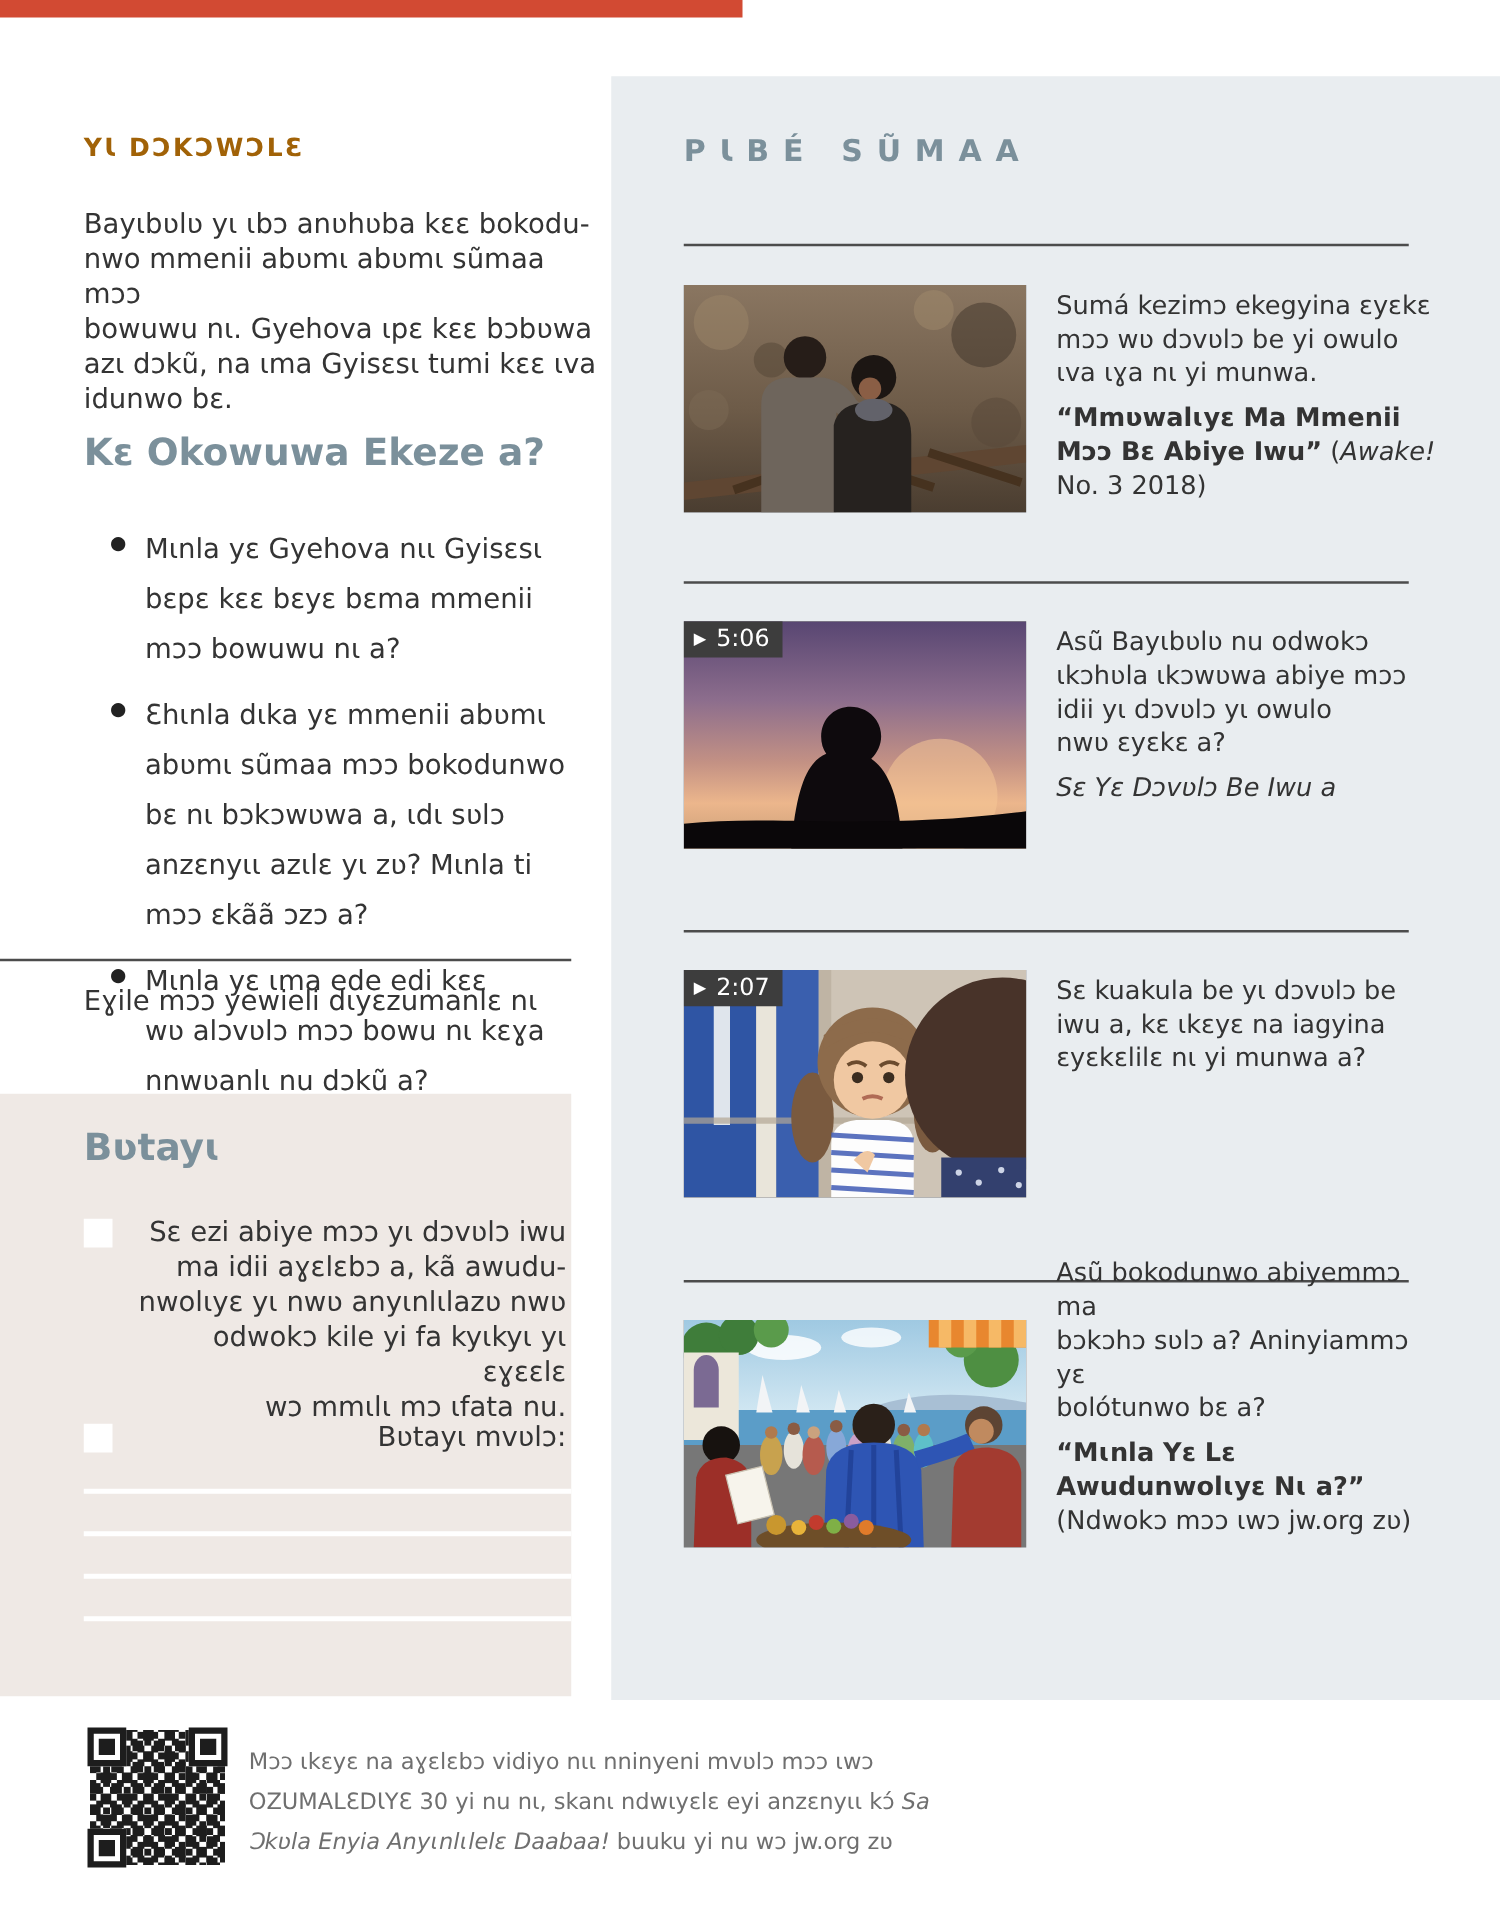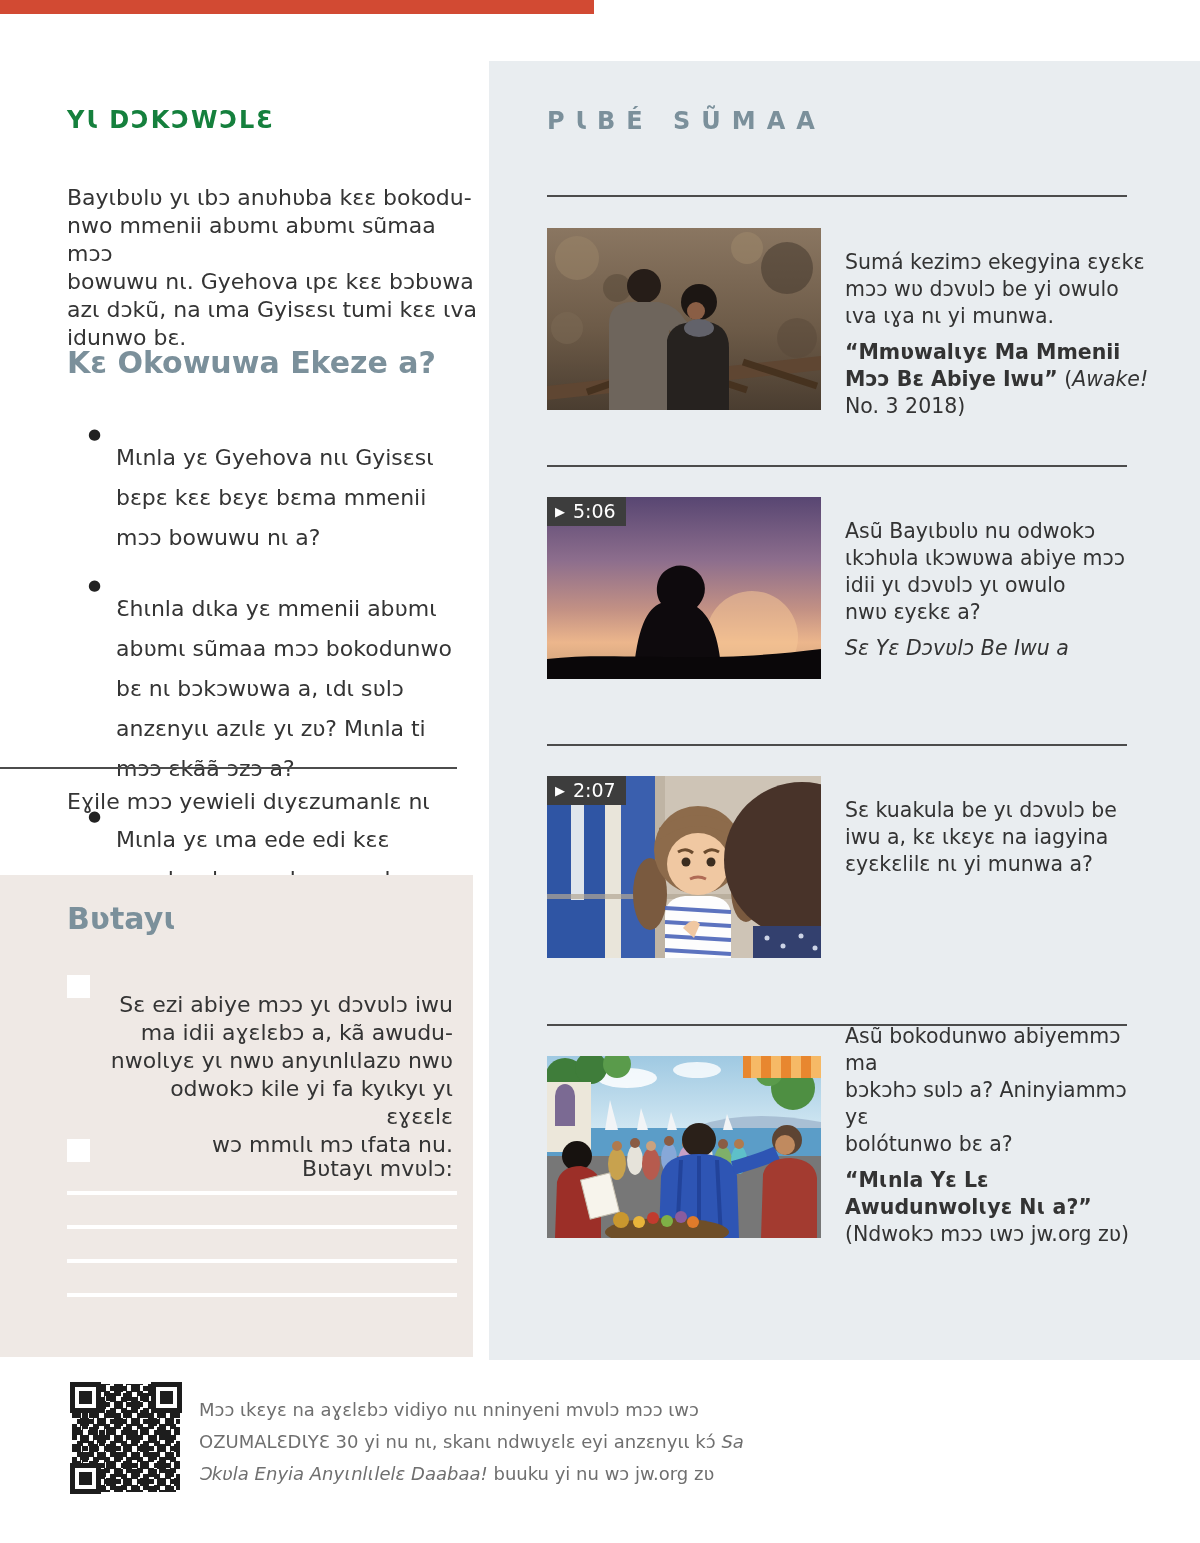--- a/index.html
+++ b/index.html
@@ -1,36 +1,36 @@
 <!DOCTYPE html>
 <html><head>
 <meta charset="utf-8">
 <style>
   html,body{margin:0;padding:0;background:#ffffff;}
   .page{position:relative;width:1200px;height:1543px;background:#ffffff;overflow:hidden;
         font-family:"DejaVu Sans","Liberation Sans",sans-serif;color:#333333;}
   .abs{position:absolute;}
-  .pre{white-space:pre-line;margin-top:18px;}
+  .pre{white-space:pre-line;}
 
   
   .topbar{left:0;top:0;width:594px;height:14px;background:#d24a33;}
 
   
-  .h-salmon{left:67px;top:106px;font-size:24px;font-weight:700;letter-spacing:2px;color:#15803d;}
+  .h-salmon{left:67px;top:106px;font-size:20px;font-weight:700;letter-spacing:2px;color:#a16207;}
   .intro{left:67px;top:166px;width:410px;font-size:22px;line-height:28px;color:#343434;}
   .h-slate{left:67px;top:345px;font-size:30px;font-weight:700;color:#7b909b;}
   .qlist{left:88px;top:420px;width:370px;display:flex;flex-direction:column;gap:13px;}
   .qitem{display:flex;align-items:flex-start;}
   .dot{width:28px;flex:0 0 28px;font-size:15px;line-height:28px;color:#222;}
   .qtext{font-size:22px;line-height:40px;color:#343434;}
   .rule-left{left:0;top:767px;width:457px;height:2px;background:#4c4c4c;}
   .songs{left:67px;top:789px;font-size:22px;color:#343434;}
 
   
-  .notesbox{left:0;top:875px;width:457px;height:482px;background:#efe9e5;padding-left:16px;}
+  .notesbox{left:0;top:875px;width:457px;height:482px;background:#efe9e5;}
   .notes-title{position:absolute;left:67px;top:26px;font-size:30px;font-weight:700;color:#7b909b;}
   .cb-row{position:absolute;left:67px;display:flex;align-items:flex-start;text-align:right;}
   .cb-row.r1{top:98px;}
   .cb-row.r2{top:262px;}
   .cbox{flex:0 0 23px;width:23px;height:23px;background:#ffffff;margin-right:13px;margin-top:2px;}
   .cbtext{font-size:22px;line-height:28px;color:#343434;width:350px;}
   .noteline{position:absolute;left:67px;width:390px;height:4px;background:#ffffff;}
 
   
   .panel{left:489px;top:61px;width:711px;height:1299px;background:#e9edf0;}

